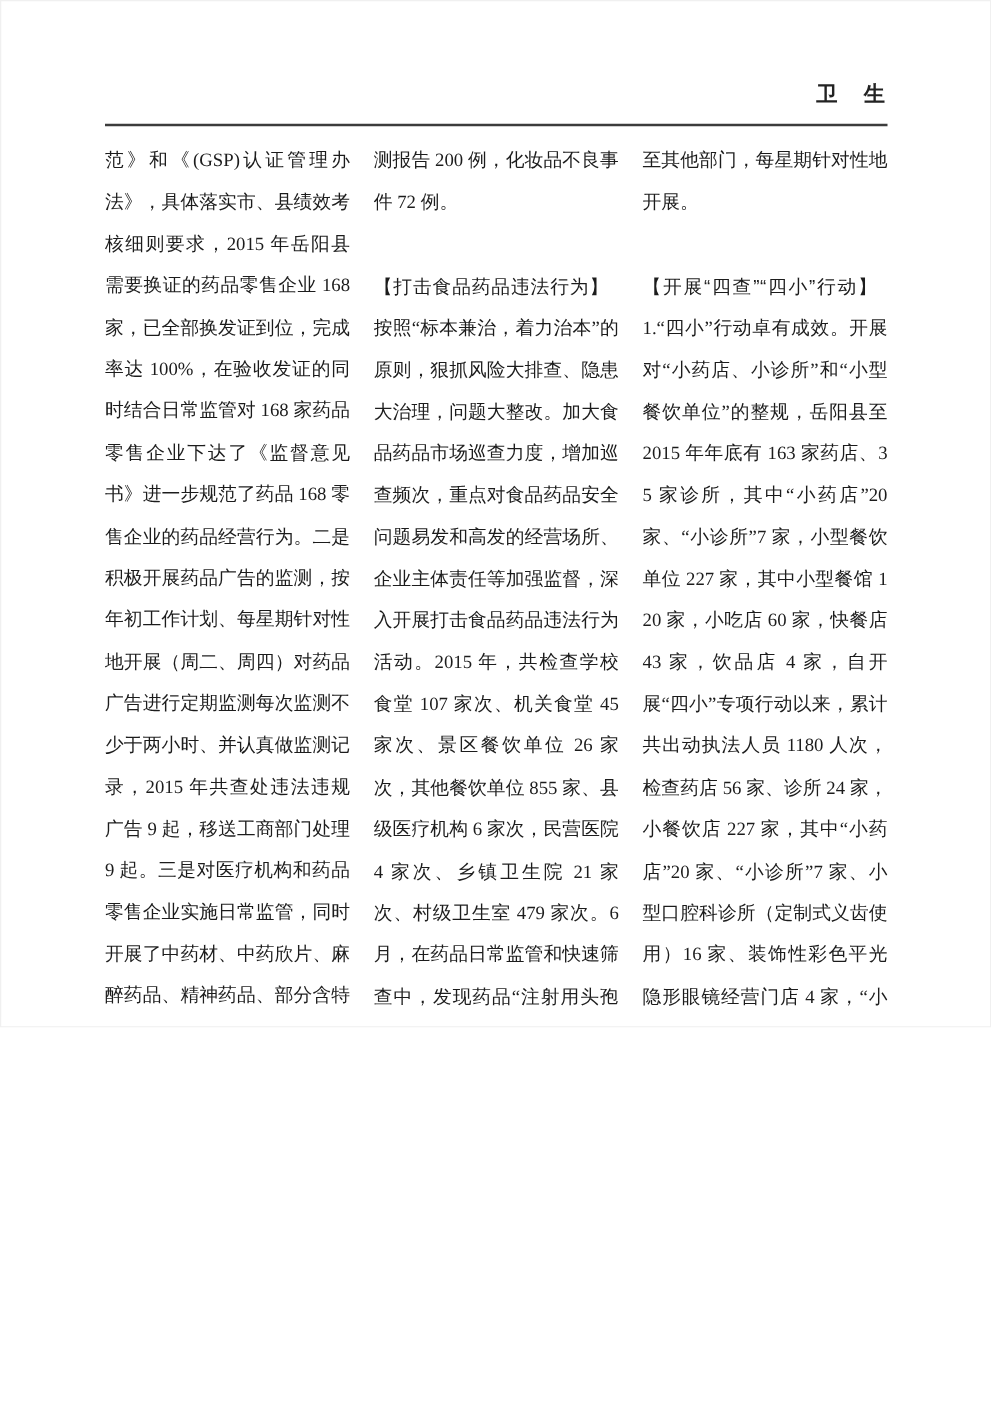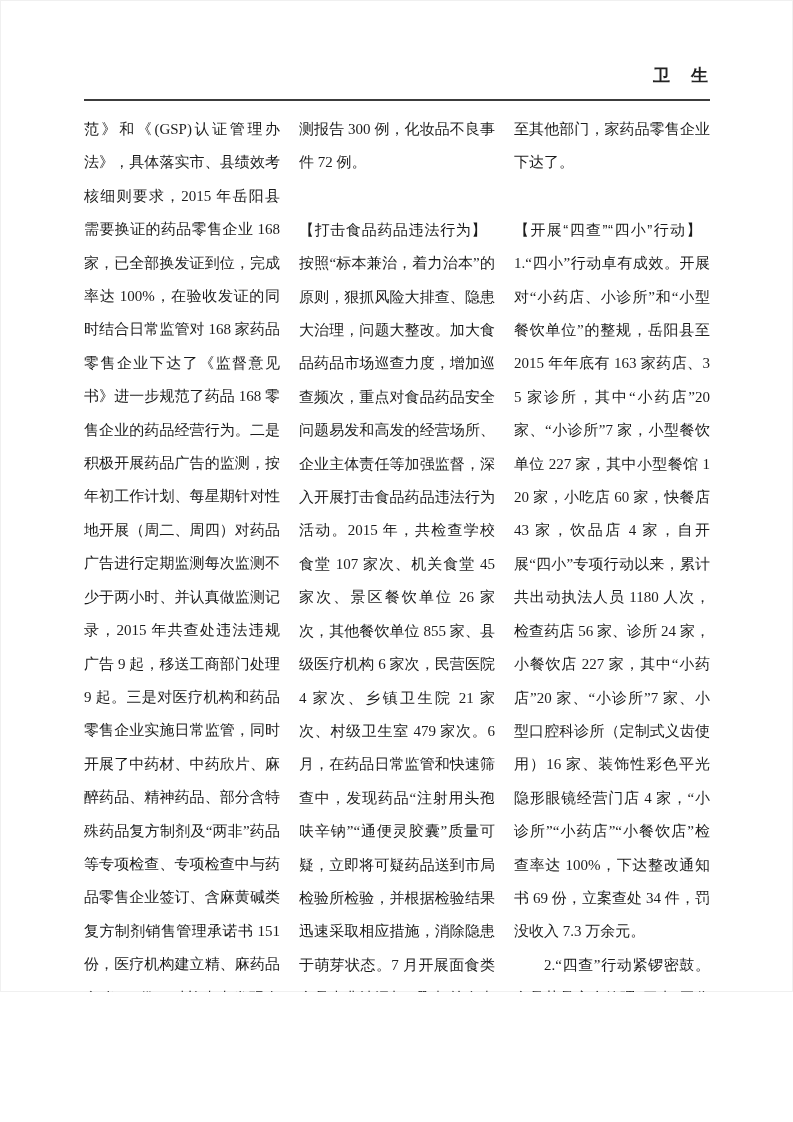--- a/index.html
+++ b/index.html
@@ -1,17 +1,17 @@
 <!DOCTYPE html>
 <html><head>
 <meta charset="utf-8">
 <style>
   html,body { margin:0; padding:0; background:#ffffff; }
   .page {
-    position:relative; width:793px; height:992px; background:#ffffff;
+    position:relative; width:793px; height:822px; background:#ffffff;
     color:#1c1c1c; font-family:"Liberation Serif","DejaVu Serif",serif;
     overflow:hidden; margin:0 auto;
     box-shadow: inset 0 0 0 1px #f0f0f0;
   }
   .page-header {
     position:absolute; top:64px; left:84px; width:626px;
     text-align:right;
     font-family:"Liberation Sans","DejaVu Sans",sans-serif;
     font-weight:700; font-size:17px; letter-spacing:2px; color:#222;
   }
@@ -51,26 +51,26 @@
 
   <div class="header-rule"></div>
 
   <div class="columns">
 
     <div class="col">
       <p>范》和《(GSP)认证管理办法》，具体落实市、县绩效考核细则要求，2015 年岳阳县需要换证的药品零售企业 168 家，已全部换发证到位，完成率达 100%，在验收发证的同时结合日常监管对 168 家药品零售企业下达了《监督意见书》进一步规范了药品 168 零售企业的药品经营行为。二是积极开展药品广告的监测，按年初工作计划、每星期针对性地开展（周二、周四）对药品广告进行定期监测每次监测不少于两小时、并认真做监测记录，2015 年共查处违法违规广告 9 起，移送工商部门处理 9 起。三是对医疗机构和药品零售企业实施日常监管，同时开展了中药材、中药欣片、麻醉药品、精神药品、部分含特殊药品复方制剂及“两非”药品等专项检查、专项检查中与药品零售企业签订、含麻黄碱类复方制剂销售管理承诺书 151 份，医疗机构建立精、麻药品台账 20 份，对检查中发现有问题的单位下达《监督意见书》《责令改正通知书》共 219 份。四是对医疗器械经营、使用单位进行了日常监督检查的同时开展了医疗器械“五整治”、义齿专项整治、装饰性彩色平光隐形眼镜和护理液等产品、无菌和植入性医疗器械及高风险医疗器械经营、使用等专项检查，并对在检查中发现的问题下达了《监督意见书》《责令改正通知书》17 份。五是加强药械不良反应事件的监测，确保药械安全。目前完成药品不良反应报告 556 例，可疑医疗器械不良事件 158 例，药物滥用监</p>
     </div>
 
     <div class="col">
-      <p>测报告 300 例，化妆品不良事件 72 例。</p>
+      <p>测报告 200 例，化妆品不良事件 72 例。</p>
       <p class="entry"><span class="entry-title">【打击食品药品违法行为】</span><span>按照“标本兼治，着力治本”的原则，狠抓风险大排查、隐患大治理，问题大整改。加大食品药品市场巡查力度，增加巡查频次，重点对食品药品安全问题易发和高发的经营场所、企业主体责任等加强监督，深入开展打击食品药品违法行为活动。2015 年，共检查学校食堂 107 家次、机关食堂 45 家次、景区餐饮单位 26 家次，其他餐饮单位 855 家、县级医疗机构 6 家次，民营医院 4 家次、乡镇卫生院 21 家次、村级卫生室 479 家次。6 月，在药品日常监管和快速筛查中，发现药品“注射用头孢呋辛钠”“通便灵胶囊”质量可疑，立即将可疑药品送到市局检验所检验，并根据检验结果迅速采取相应措施，消除隐患于萌芽状态。7 月开展面食类食品中非法添加“硼砂”等有毒有害物质的专项行动，行动采取“地毯式”排查与重点稽查相结合，共排查早餐店 66 家，对 15 家主要提供饺子、馄饨、手工面的店铺进行了全面的检查，发现 3 家餐饮单位证照超过有效期限，有 3 家加工场所环境卫生脏乱，对上述 6 家单位下达了责令整改意见书。对于食品药品监管对象的违法违规行为严格依法查处。全年办结一般程序案件 87 件，其中食品类案件 16 件、药械类案件 71 件，收缴罚没款 75 万元，处理投诉举报 15 件，其中食品类举报 6 件、药品类举报 5 件，移交 4 件</span></p>
     </div>
 
     <div class="col">
-      <p>至其他部门，家药品零售企业下达了。</p>
+      <p>至其他部门，每星期针对性地开展。</p>
       <p class="entry"><span class="entry-title">【开展“四查”“四小”行动】</span><span>1.“四小”行动卓有成效。开展对“小药店、小诊所”和“小型餐饮单位”的整规，岳阳县至 2015 年年底有 163 家药店、35 家诊所，其中“小药店”20 家、“小诊所”7 家，小型餐饮单位 227 家，其中小型餐馆 120 家，小吃店 60 家，快餐店 43 家，饮品店 4 家，自开展“四小”专项行动以来，累计共出动执法人员 1180 人次，检查药店 56 家、诊所 24 家，小餐饮店 227 家，其中“小药店”20 家、“小诊所”7 家、小型口腔科诊所（定制式义齿使用）16 家、装饰性彩色平光隐形眼镜经营门店 4 家，“小诊所”“小药店”“小餐饮店”检查率达 100%，下达整改通知书 69 份，立案查处 34 件，罚没收入 7.3 万余元。</span></p>
       <p class="para-indent">2.“四查”行动紧锣密鼓。食品药品安全管理“四查”工作是全省食药监系统统一部署，各级纪委督查督办的一项重点工作。食药监局通过开展“主体大普查，风险大排查，执法大检查，问题大清查”行动，将全面摸清全县食品药品经营主体基本情况，基本建立覆盖“四品一械”（食品、药品、保健食品、化妆品、医疗器械）的基础数据库，做到生产经营主体 100%入户普查、100%入库建档、100%检查覆盖、合法经营单位 100%张贴公示牌。自 8 月底开展“四查”行动以来，已入户普查 963 户（其中餐饮服务经营主体普查 269 户，小诊所普查 375 户，药品</p>
     </div>
 
   </div>
 
   <div class="page-number">
     <span>–247–</span>
   </div>
 

